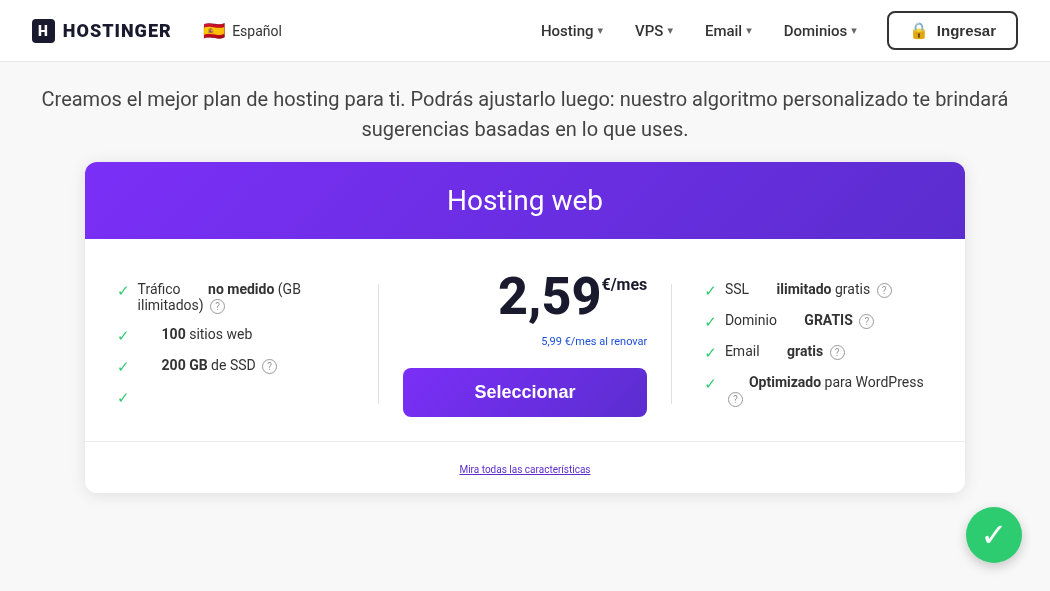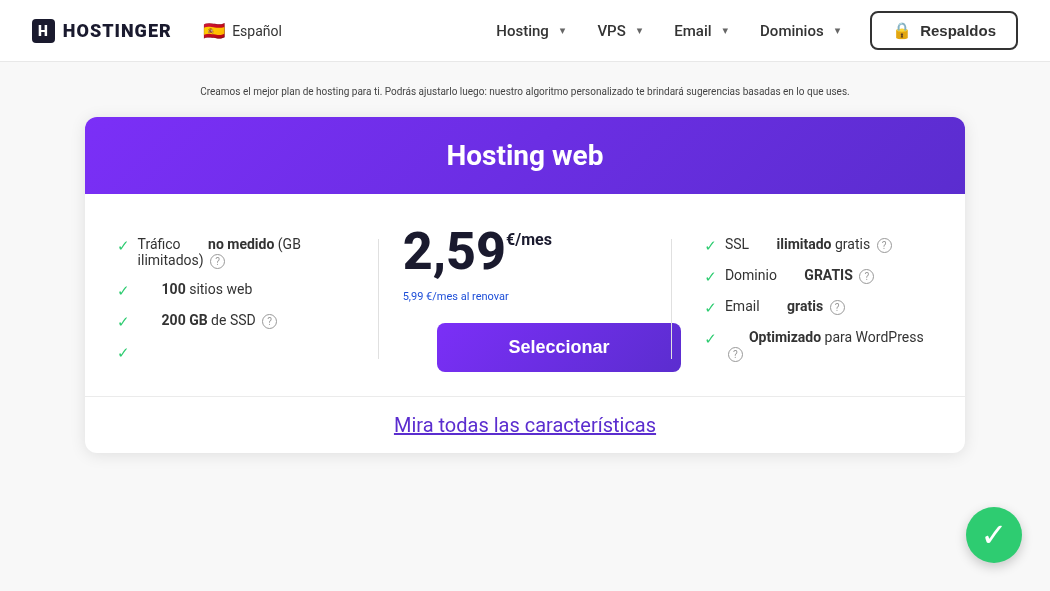--- a/index.html
+++ b/index.html
@@ -51,21 +51,21 @@
     .flag { font-size: 18px; }
     .nav-links {
       margin-left: auto;
       display: flex;
       align-items: center;
       gap: 4px;
     }
     .nav-item {
       display: flex;
       align-items: center;
-      gap: 11px;
+      gap: 4px;
       padding: 8px 14px;
       font-size: 15px;
       color: #333;
       cursor: pointer;
       border-radius: 6px;
       font-weight: 500;
     }
     .nav-item .chevron { font-size: 11px; color: #666; }
     .ingresar-btn {
       border: 2px solid #333;
@@ -81,21 +81,21 @@
       gap: 8px;
       margin-left: 12px;
     }
     .lock-icon { font-size: 16px; }
 
     
     .subtitle-area {
       text-align: center;
       padding: 22px 32px 18px;
       color: #444;
-      font-size: 10px;
+      font-size: 20px;
       line-height: 1.5;
     }
 
     
     .card-wrapper {
       padding: 0 85px;
     }
     .hosting-card {
       background: #fff;
       border-radius: 12px;
@@ -103,21 +103,21 @@
       box-shadow: 0 2px 16px rgba(0,0,0,0.1);
     }
     .card-header {
       background: linear-gradient(135deg, #7b2ff7, #5b2dcf);
       padding: 22px 32px;
       text-align: center;
     }
     .card-header-title {
       color: #fff;
       font-size: 28px;
-      font-weight: 700;
+      font-weight: 400;
     }
     .card-body {
       display: grid;
       grid-template-columns: 1fr 1px 1fr 1px 1fr;
       gap: 0;
       padding: 32px 0 24px;
       align-items: center;
     }
     .divider-v {
       background: #e0e0e0;
@@ -160,21 +160,21 @@
       margin-left: 3px;
       vertical-align: middle;
     }
 
     
     .price-column {
       padding: 0 24px;
       text-align: center;
       display: flex;
       flex-direction: column;
-      align-items: flex-start;
+      align-items: flex-end;
       gap: 12px;
     }
     .price-main {
       font-size: 52px;
       font-weight: 800;
       color: #1a1a2e;
       line-height: 1;
       display: flex;
       align-items: flex-start;
     }
@@ -205,21 +205,21 @@
 
     
     .card-footer {
       border-top: 1px solid #ebebeb;
       padding: 16px;
       text-align: center;
     }
     .card-footer a {
       color: #5b2dcf;
       text-decoration: underline;
-      font-size: 20px;
+      font-size: 10px;
       cursor: pointer;
     }
 
     
     .fab {
       position: absolute;
       bottom: 28px;
       right: 28px;
       width: 56px;
       height: 56px;
@@ -260,21 +260,21 @@
     <div class="nav-item">
       <span>Email</span>
       <span class="chevron">▾</span>
     </div>
     <div class="nav-item">
       <span>Dominios</span>
       <span class="chevron">▾</span>
     </div>
     <button class="ingresar-btn">
       <span class="lock-icon">🔒</span>
-      <span>Respaldos</span>
+      <span>Ingresar</span>
     </button>
   </div>
 </nav>
 
 <div class="subtitle-area">
   <span>Creamos el mejor plan de hosting para ti. Podrás ajustarlo luego: nuestro algoritmo personalizado te brindará sugerencias basadas en lo que uses.</span>
 </div>
 
 <div class="card-wrapper">
   <div class="hosting-card">

